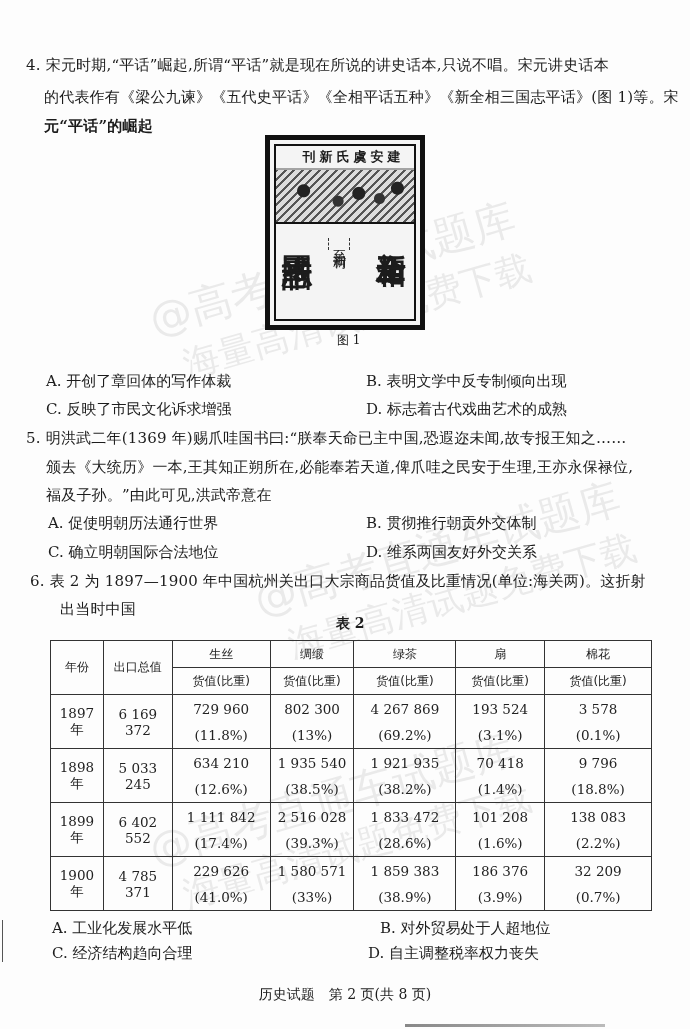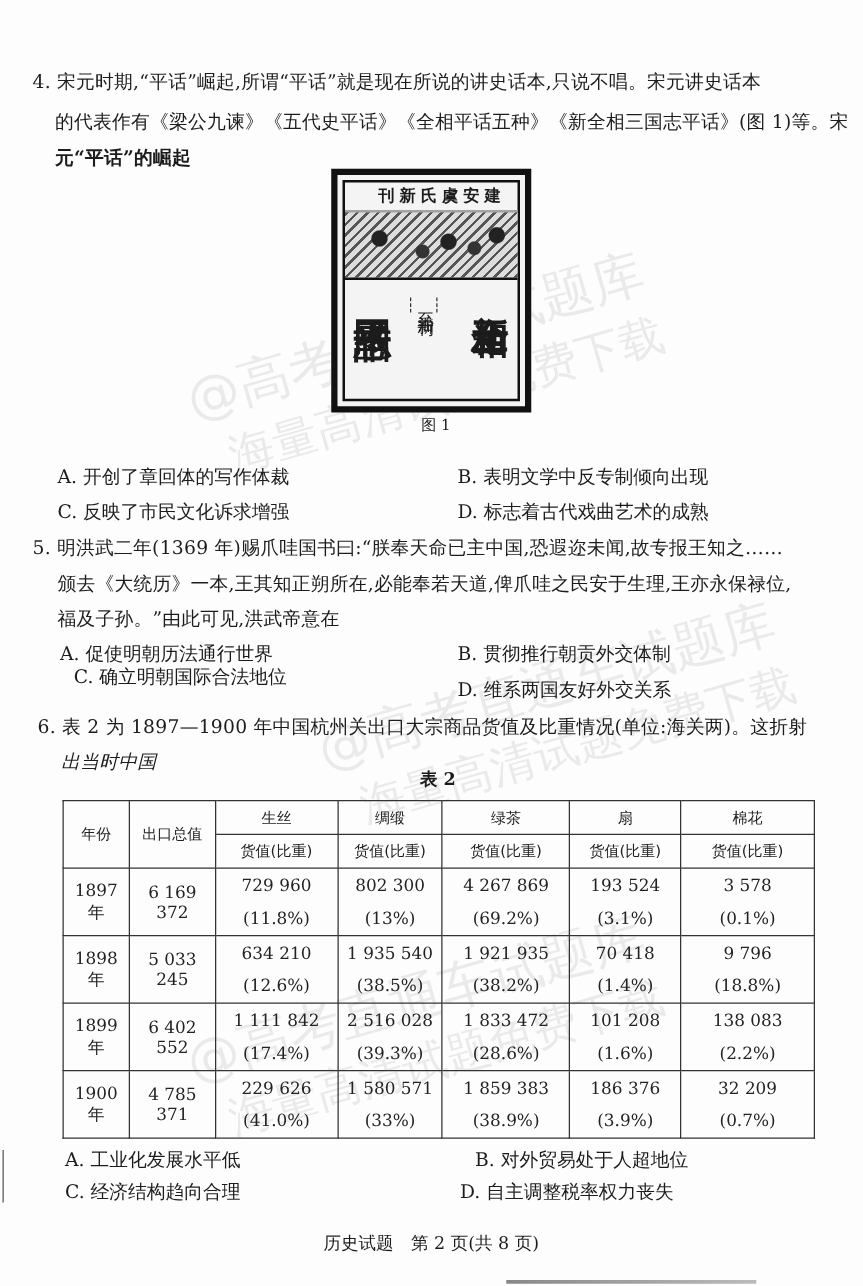--- a/index.html
+++ b/index.html
@@ -7,21 +7,21 @@
     width: 690px; height: 1029px; background: #fdfdfd; position: relative; overflow: hidden;
     font-family: "DejaVu Serif", "Liberation Serif", serif; color: #1c1c1c;
   }
   .line { position: absolute; font-size: 15px; white-space: nowrap; letter-spacing: 0.2px; }
   .opt { position: absolute; font-size: 15px; white-space: nowrap; }
   .fig {
     position: absolute; left: 265px; top: 135px; width: 160px; height: 195px;
     border: 5px solid #111; box-sizing: border-box; background: #f4f4f4;
   }
   .fig .inner { position: absolute; left: 4px; top: 4px; right: 4px; bottom: 4px; border: 2px solid #111; }
-  .fig .band { position: absolute; left: 0; right: 0; top: 0; height: 22px; border-bottom: 4px solid #a3a3a3;
+  .fig .band { position: absolute; left: 0; right: 0; top: 0; height: 22px; border-bottom: 2px solid #a3a3a3;
     font-size: 13px; display: flex; align-items: center; justify-content: center; letter-spacing: 4px; font-weight: bold; padding-left: 17px; }
   .fig .pic { position: absolute; left: 0; right: 0; top: 24px; height: 52px; border-bottom: 2px solid #111;
     background:
       radial-gradient(circle at 20% 40%, #222 0 6px, transparent 7px),
       radial-gradient(circle at 45% 60%, #333 0 5px, transparent 6px),
       radial-gradient(circle at 60% 45%, #222 0 6px, transparent 7px),
       radial-gradient(circle at 75% 55%, #333 0 5px, transparent 6px),
       radial-gradient(circle at 88% 35%, #222 0 6px, transparent 7px),
       repeating-linear-gradient(135deg, #555 0 2px, #ddd 2px 6px); }
   .fig .title-big { position: absolute; font-size: 30px; font-weight: bold; writing-mode: vertical-rl; line-height: 1; }
@@ -82,27 +82,27 @@
   <div class="opt" style="left:366px;top:400px;">D. 标志着古代戏曲艺术的成熟</div>
 </div>
 
 <div>
   <div class="line" style="left:26px;top:429px;">5. 明洪武二年(1369 年)赐爪哇国书曰:“朕奉天命已主中国,恐遐迩未闻,故专报王知之……</div>
   <div class="line" style="left:46px;top:458px;">颁去《大统历》一本,王其知正朔所在,必能奉若天道,俾爪哇之民安于生理,王亦永保禄位,</div>
   <div class="line" style="left:46px;top:486px;">福及子孙。”由此可见,洪武帝意在</div>
 
   <div class="opt" style="left:48px;top:514px;">A. 促使明朝历法通行世界</div>
   <div class="opt" style="left:366px;top:514px;">B. 贯彻推行朝贡外交体制</div>
-  <div class="opt" style="left:48px;top:532px;margin-left:11px;">C. 确立明朝国际合法地位</div>
+  <div class="opt" style="left:48px;top:543px;">C. 确立明朝国际合法地位</div>
   <div class="opt" style="left:366px;top:543px;">D. 维系两国友好外交关系</div>
 </div>
 
 <div>
   <div class="line" style="left:30px;top:572px;">6. 表 2 为 1897—1900 年中国杭州关出口大宗商品货值及比重情况(单位:海关两)。这折射</div>
-  <div class="line" style="left:49px;top:600px;font-style:italic;">出当时中国</div>
+  <div class="line" style="left:60px;top:600px;">出当时中国</div>
   <div class="caption" style="left:336px;top:615px;font-weight:bold;font-size:14px;">表 2</div>
 
   <table class="t2">
     <colgroup>
       <col style="width:53px">
         <col style="width:69px">
         <col style="width:98px">
         <col style="width:84px">
         <col style="width:102px">
         <col style="width:89px">

